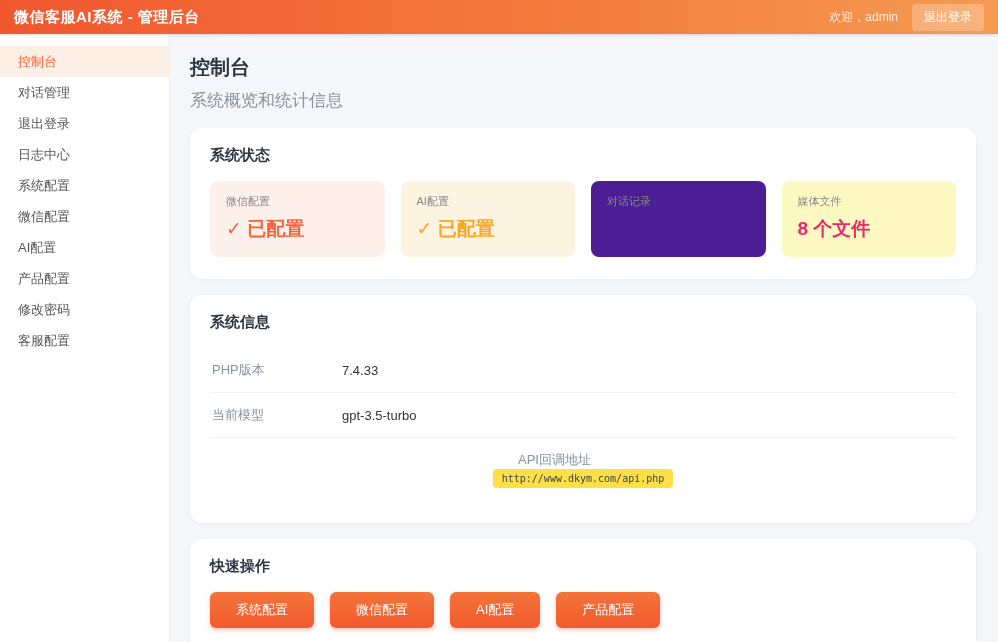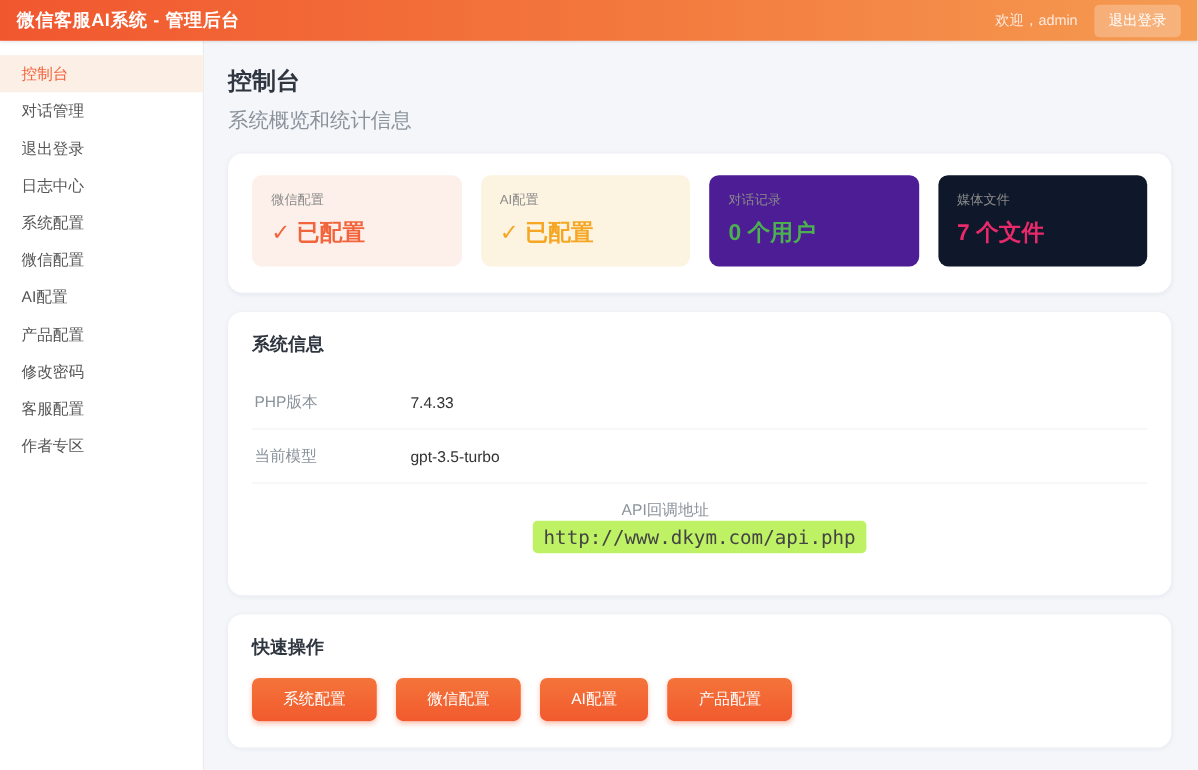--- a/index.html
+++ b/index.html
@@ -47,32 +47,32 @@
   }
   .card-title { font-size:15px; font-weight:bold; color:#2f3640; margin-bottom:16px; }
   
   .stat-grid { display:grid; grid-template-columns:repeat(4,1fr); gap:16px; }
   .stat-box { border-radius:8px; padding:13px 16px 15px 16px; }
   .stat-label { font-size:11px; color:#8a8a8a; }
   .stat-value { font-size:19px; font-weight:bold; margin-top:7px; }
   .stat-0 { background:#fdf0ea; } .stat-0 .stat-value { color:#f2653c; }
   .stat-1 { background:#fdf3e1; } .stat-1 .stat-value { color:#f5a623; }
   .stat-2 { background:#4c1d95; } .stat-2 .stat-value { color:#4caf50; }
-  .stat-3 { background:#0f172a; } .stat-3 .stat-value { color:#e92a6a; }
+  .stat-3 { background:#fef9c3; } .stat-3 .stat-value { color:#e92a6a; }
   
   .info-row {
     display:flex; align-items:center; padding:13px 2px;
     border-bottom:1px solid #f1f2f4; font-size:13px;
   }
   .info-row:last-child { border-bottom:none;flex-direction:column; }
   .info-label { width:130px; color:#8a929b; flex-shrink:0; }
   .info-value { color:#333; }
   .code-pill {
     font-family:"DejaVu Sans Mono","Liberation Mono",monospace;
-    font-size:16px; background:#bef264; border-radius:4px;
+    font-size:10px; background:#fde047; border-radius:4px;
     padding:4px 9px; color:#444;
   }
   
   .quick-row { display:flex; gap:16px; margin-top:2px; }
   .quick-btn {
     background:linear-gradient(180deg,#f4743a,#f25a2e);
     color:#fff; font-size:13px; border:none; border-radius:6px;
     padding:9px 26px; cursor:pointer; font-family:inherit;
     box-shadow:0 2px 4px rgba(242,90,46,.35);
   }
@@ -94,44 +94,43 @@
     <div class="side-item active">控制台</div>
     <div class="side-item">对话管理</div>
     <div class="side-item">退出登录</div>
     <div class="side-item">日志中心</div>
     <div class="side-item">系统配置</div>
     <div class="side-item">微信配置</div>
     <div class="side-item">AI配置</div>
     <div class="side-item">产品配置</div>
     <div class="side-item">修改密码</div>
     <div class="side-item">客服配置</div>
-    <div class="side-item">作者专区</div>
   </div>
 
   <div class="main">
     <div class="page-title">控制台</div>
     <div class="page-subtitle">系统概览和统计信息</div>
 
     <div class="card">
+      <div class="card-title">系统状态</div>
       <div class="stat-grid">
         <div class="stat-box stat-0">
           <div class="stat-label">微信配置</div>
           <div class="stat-value">✓ 已配置</div>
         </div>
         <div class="stat-box stat-1">
           <div class="stat-label">AI配置</div>
           <div class="stat-value">✓ 已配置</div>
         </div>
         <div class="stat-box stat-2">
           <div class="stat-label">对话记录</div>
-          <div class="stat-value">0 个用户</div>
         </div>
         <div class="stat-box stat-3">
           <div class="stat-label">媒体文件</div>
-          <div class="stat-value">7 个文件</div>
+          <div class="stat-value">8 个文件</div>
         </div>
       </div>
     </div>
 
     <div class="card">
       <div class="card-title">系统信息</div>
       <div class="info-row">
         <div class="info-label">PHP版本</div>
         <div class="info-value">7.4.33</div>
       </div>

